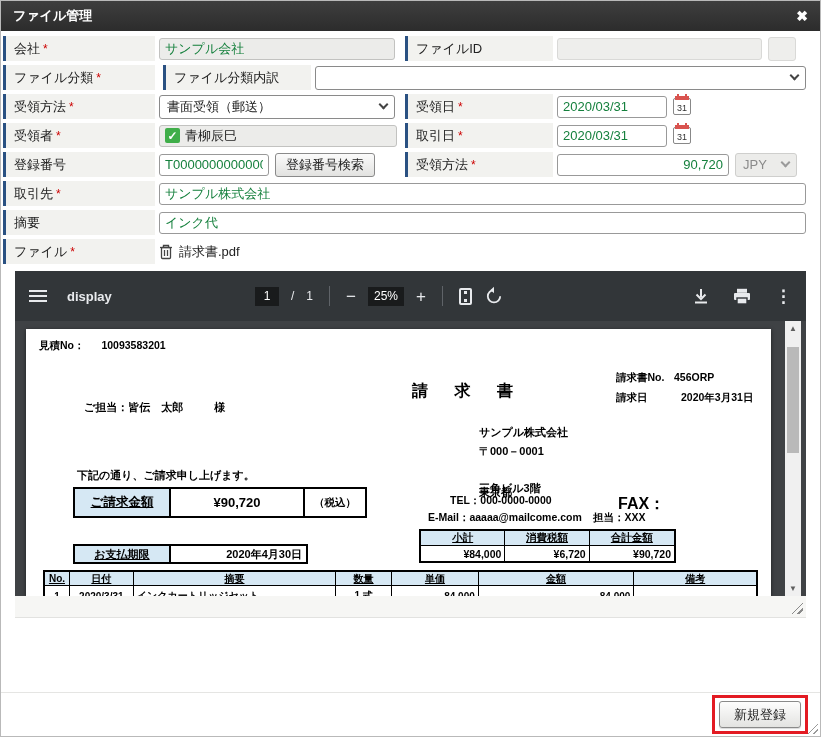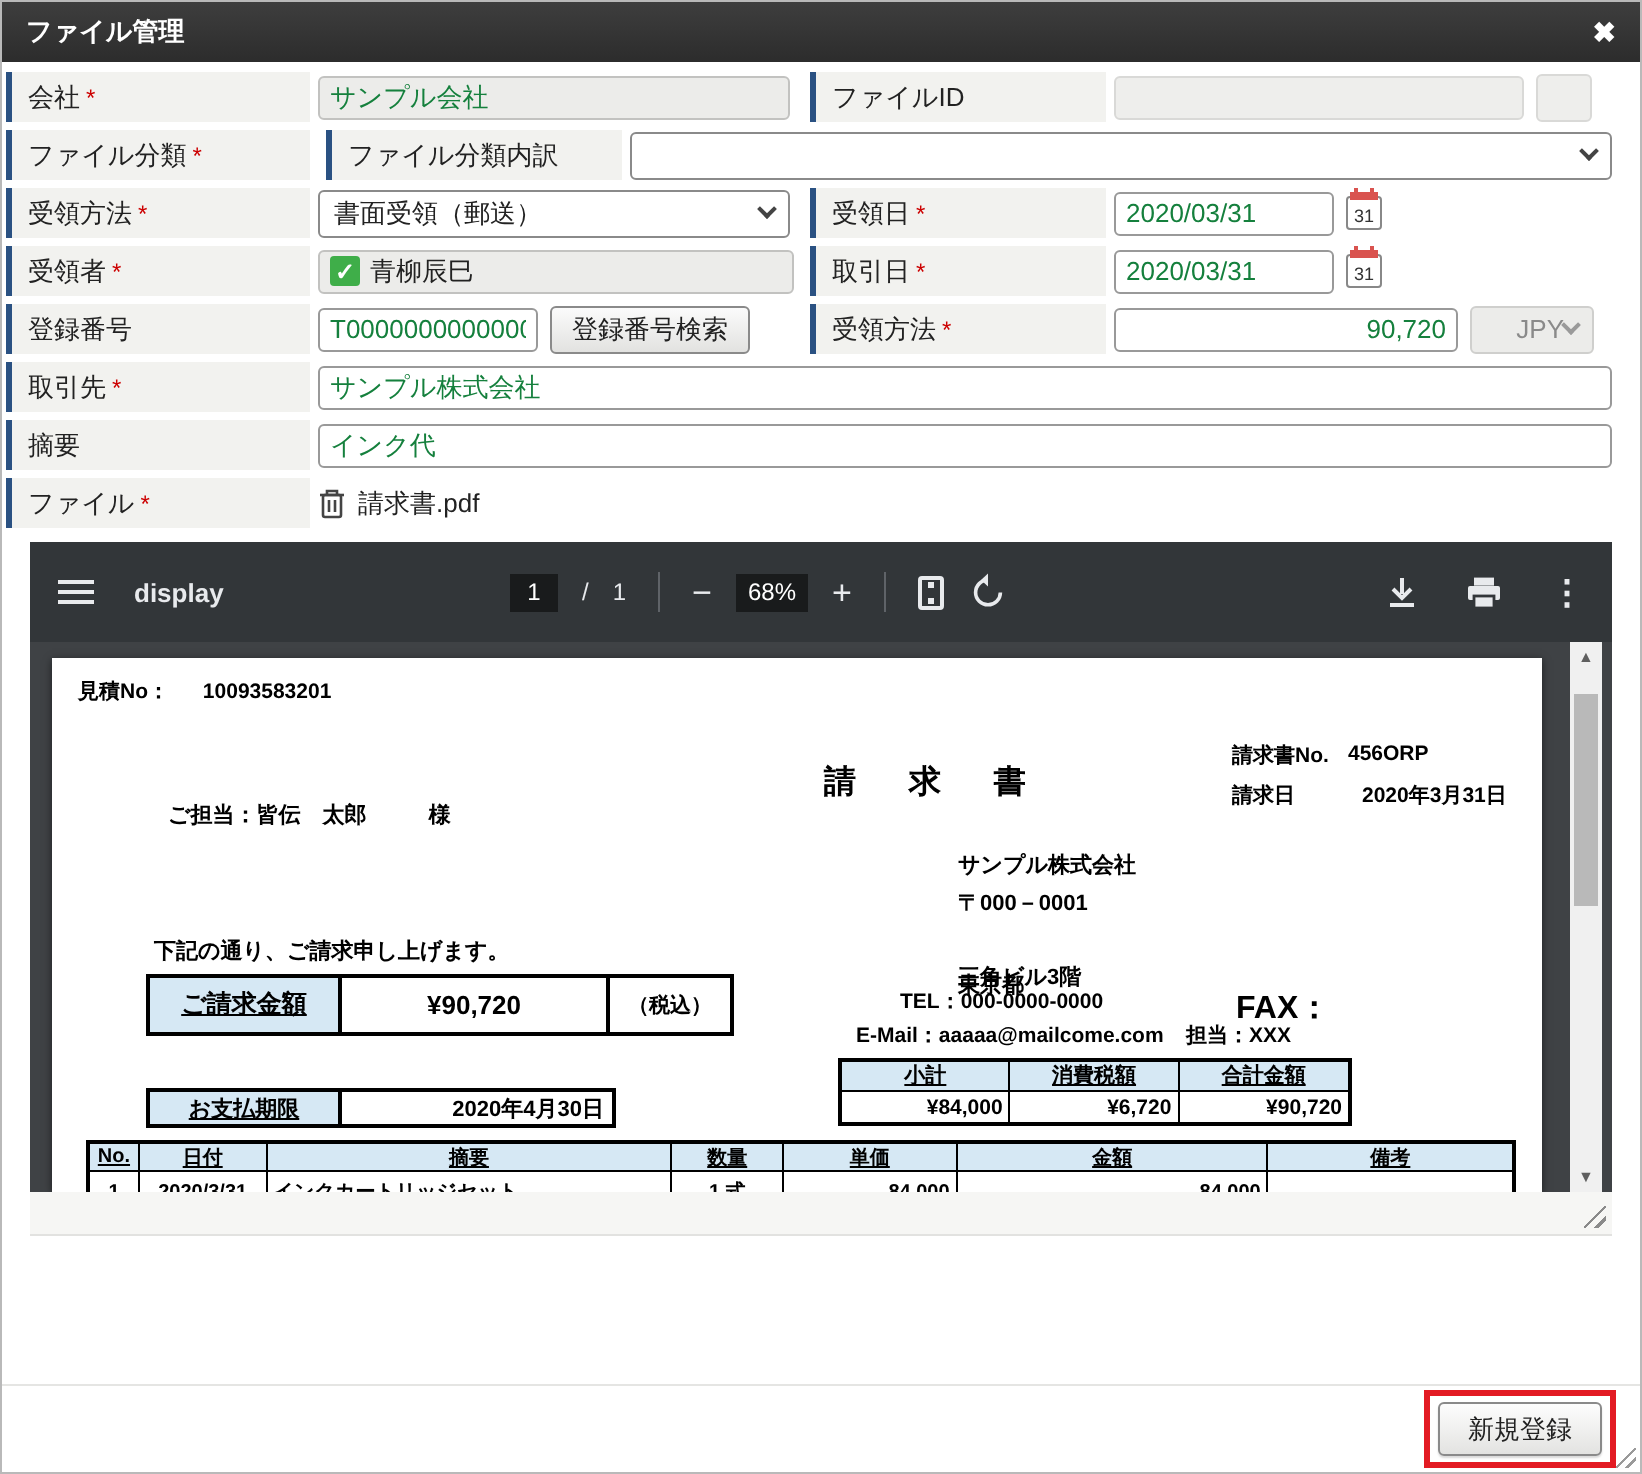--- a/index.html
+++ b/index.html
@@ -28,21 +28,21 @@
 
   input.txt { height:22px; border:1px solid #999; border-radius:3px; font-size:13px;
               padding:0 5px; font-family:"Liberation Sans",sans-serif; color:#15803d; background:#fff; }
   input.txt[readonly] { background:#ececea; border-color:#c2c2c0; }
   input.txt[disabled] { background:#eeeeec; border-color:#d9d9d7; }
   .right { text-align:right; }
 
   .selectbox { height:24px; border:1px solid #8a8a8a; border-radius:3px; background:#fff;
                display:flex; align-items:center; font-size:13px; padding:0 7px; color:#222;
                justify-content:space-between; cursor:pointer; }
-  .selectbox.disabled { background:#ececea; border-color:#cfcfcd; color:#8a8a8a; cursor:default;justify-content:flex-end; }
+  .selectbox.disabled { background:#ececea; border-color:#cfcfcd; color:#8a8a8a; cursor:default; }
   .chev { width:7px; height:7px; border-right:2px solid #444; border-bottom:2px solid #444;
           transform:rotate(45deg); margin-top:-4px; flex:none; }
   .selectbox.disabled .chev { border-color:#9a9a9a; }
 
   .ro-box { height:22px; background:#ececea; border:1px solid #c2c2c0; border-radius:3px;
             display:flex; align-items:center; padding:0 5px; font-size:13px; color:#222; width:100%; }
   .checkicon { width:15px; height:15px; background:#3fae49; border-radius:2px; color:#fff;
                font-size:12px; font-weight:bold; display:flex; align-items:center; justify-content:center;
                margin-right:5px; flex:none; cursor:pointer; }
 
@@ -306,21 +306,21 @@
           <div></div>
         </span>
       <span class="tb-title">display</span>
 
       <div class="tb-center">
         <span class="pagebox">1</span>
         <span class="pagetotal">/</span>
         <span class="pagetotal">1</span>
         <span class="tb-sep"></span>
         <button class="tb-btn">−</button>
-        <span class="zoombox">68%</span>
+        <span class="zoombox">25%</span>
         <button class="tb-btn">+</button>
         <span class="tb-sep"></span>
         <span class="fiticon"></span>
         <svg class="tbsvg" width="20" height="20" viewBox="0 0 20 20">
           <path d="M10 4 a6.2 6.2 0 1 0 6.2 6.2" fill="none" stroke="#e8eaed" stroke-width="1.8"></path>
           <path d="M10 0.8 L6.5 4 L10 7.2 Z" fill="#e8eaed"></path>
         </svg>
       </div>
 
       <div class="tb-right">

